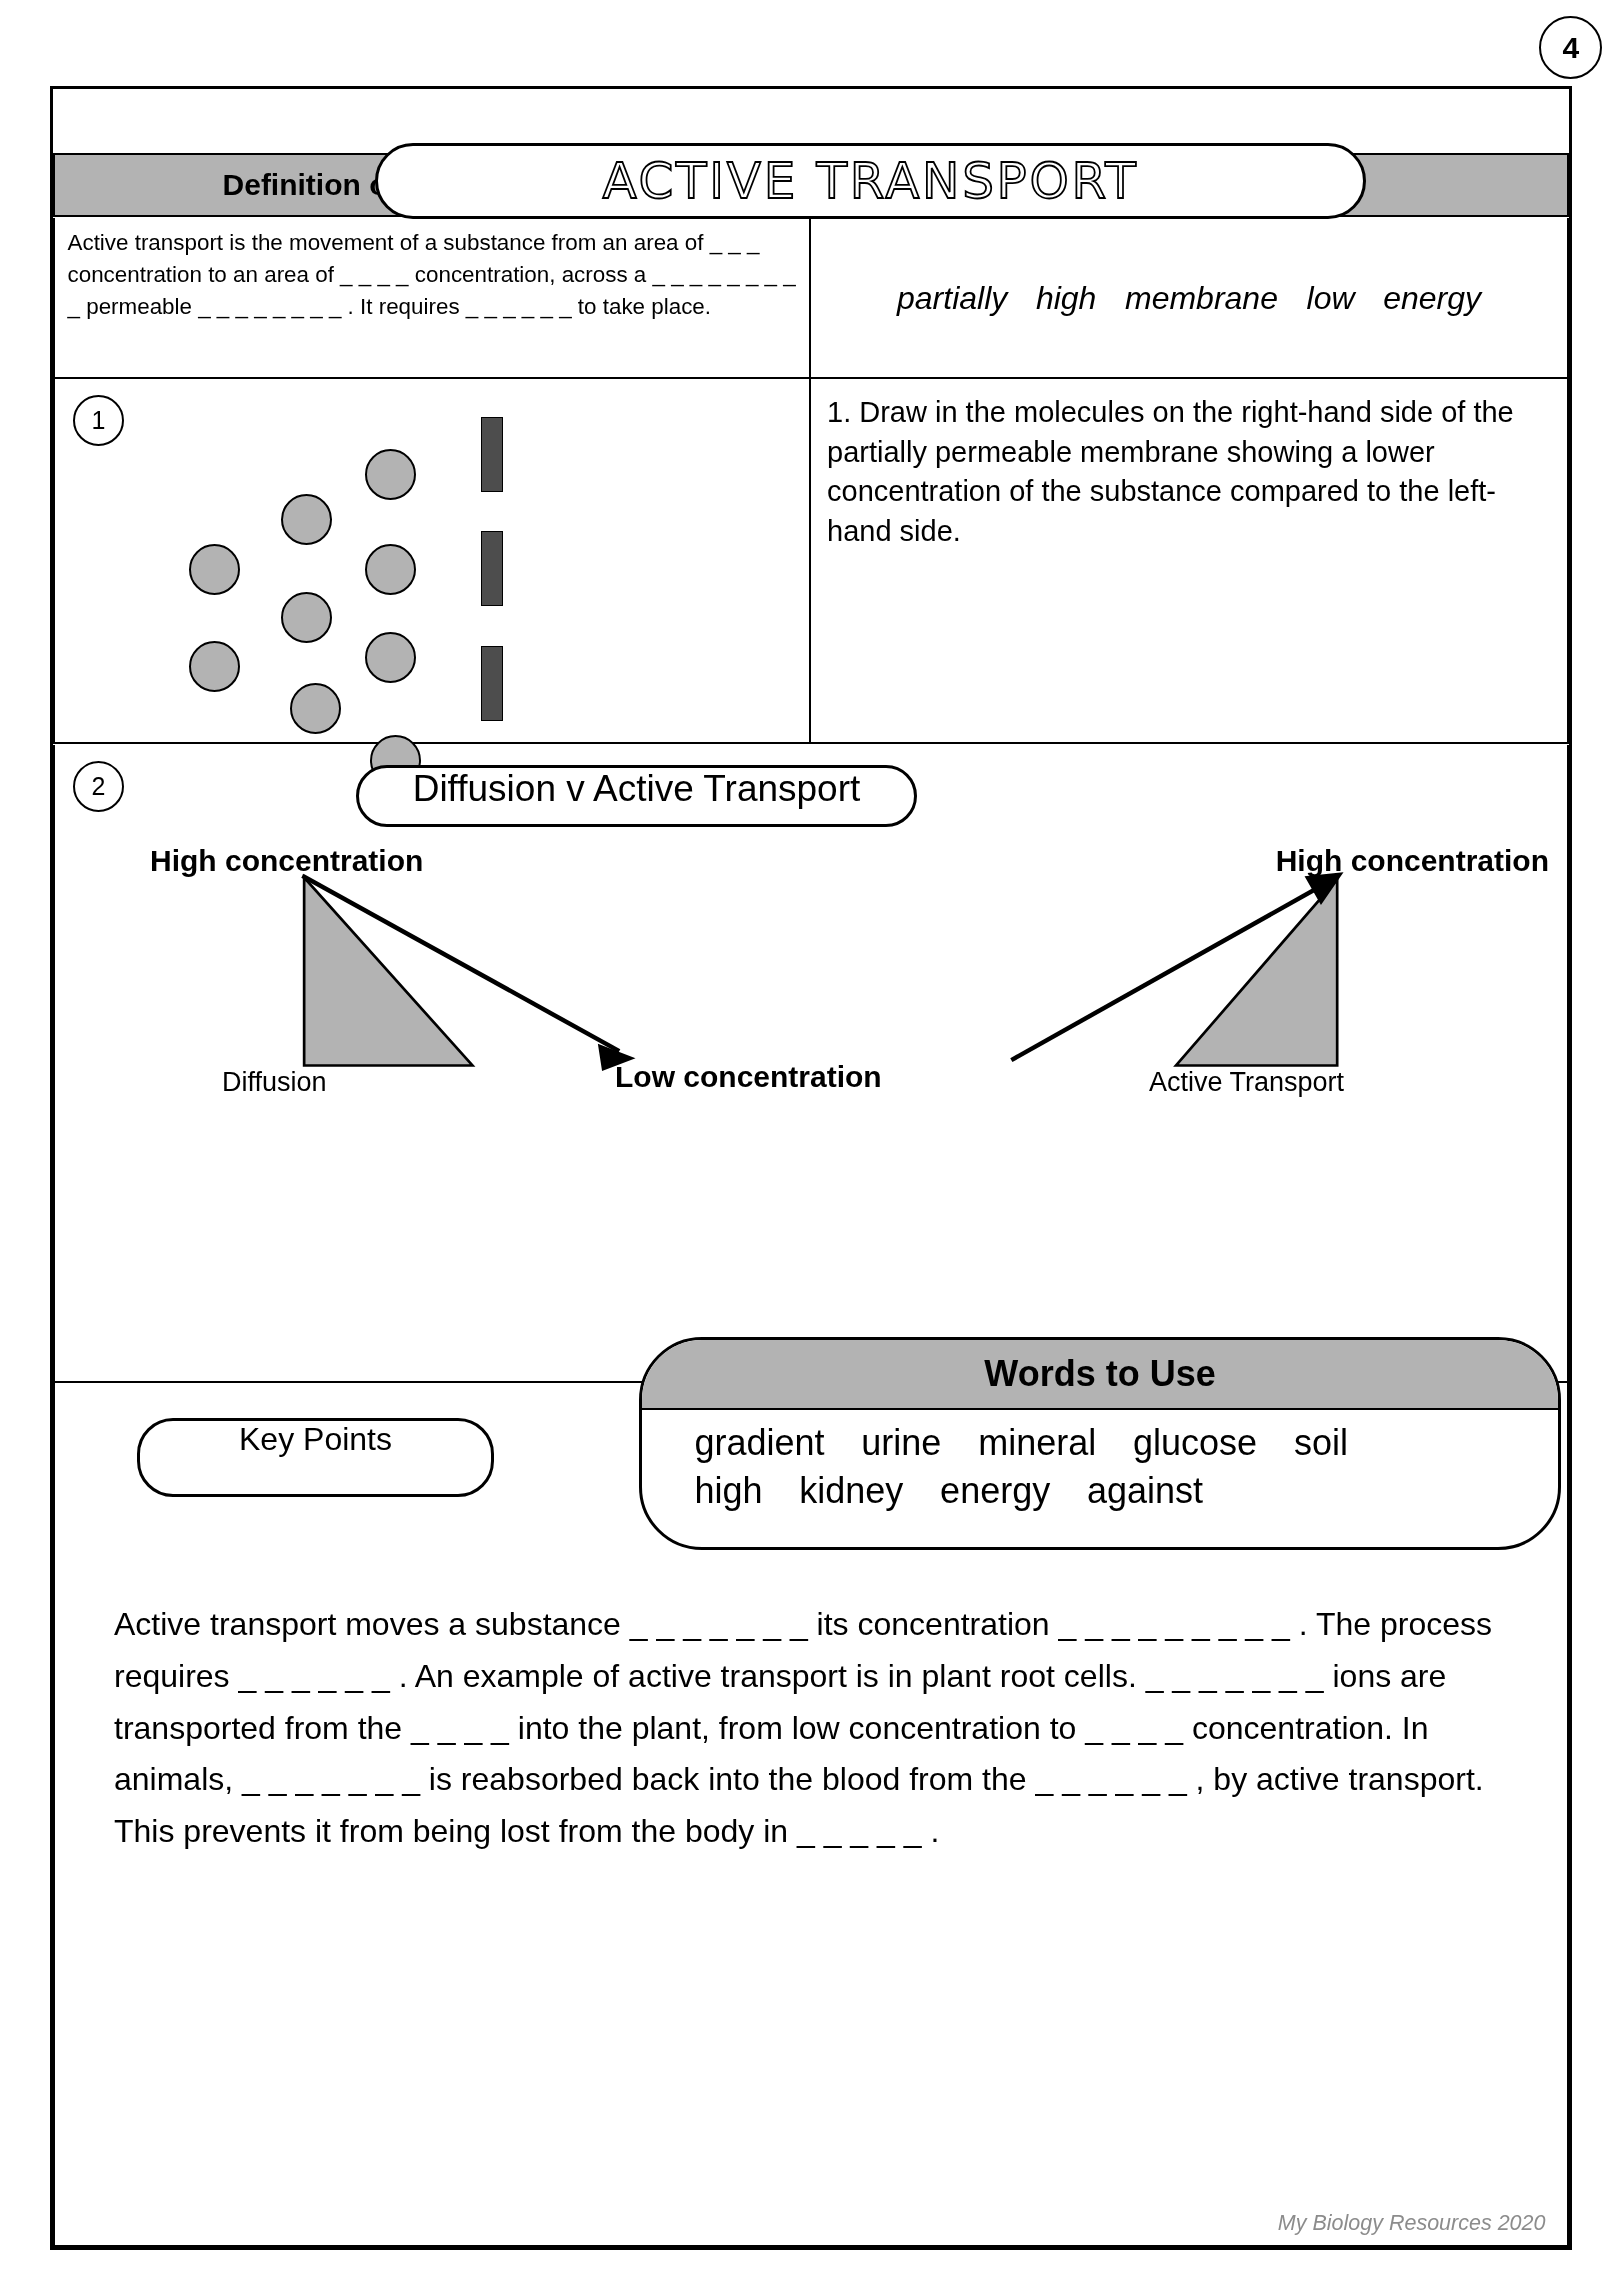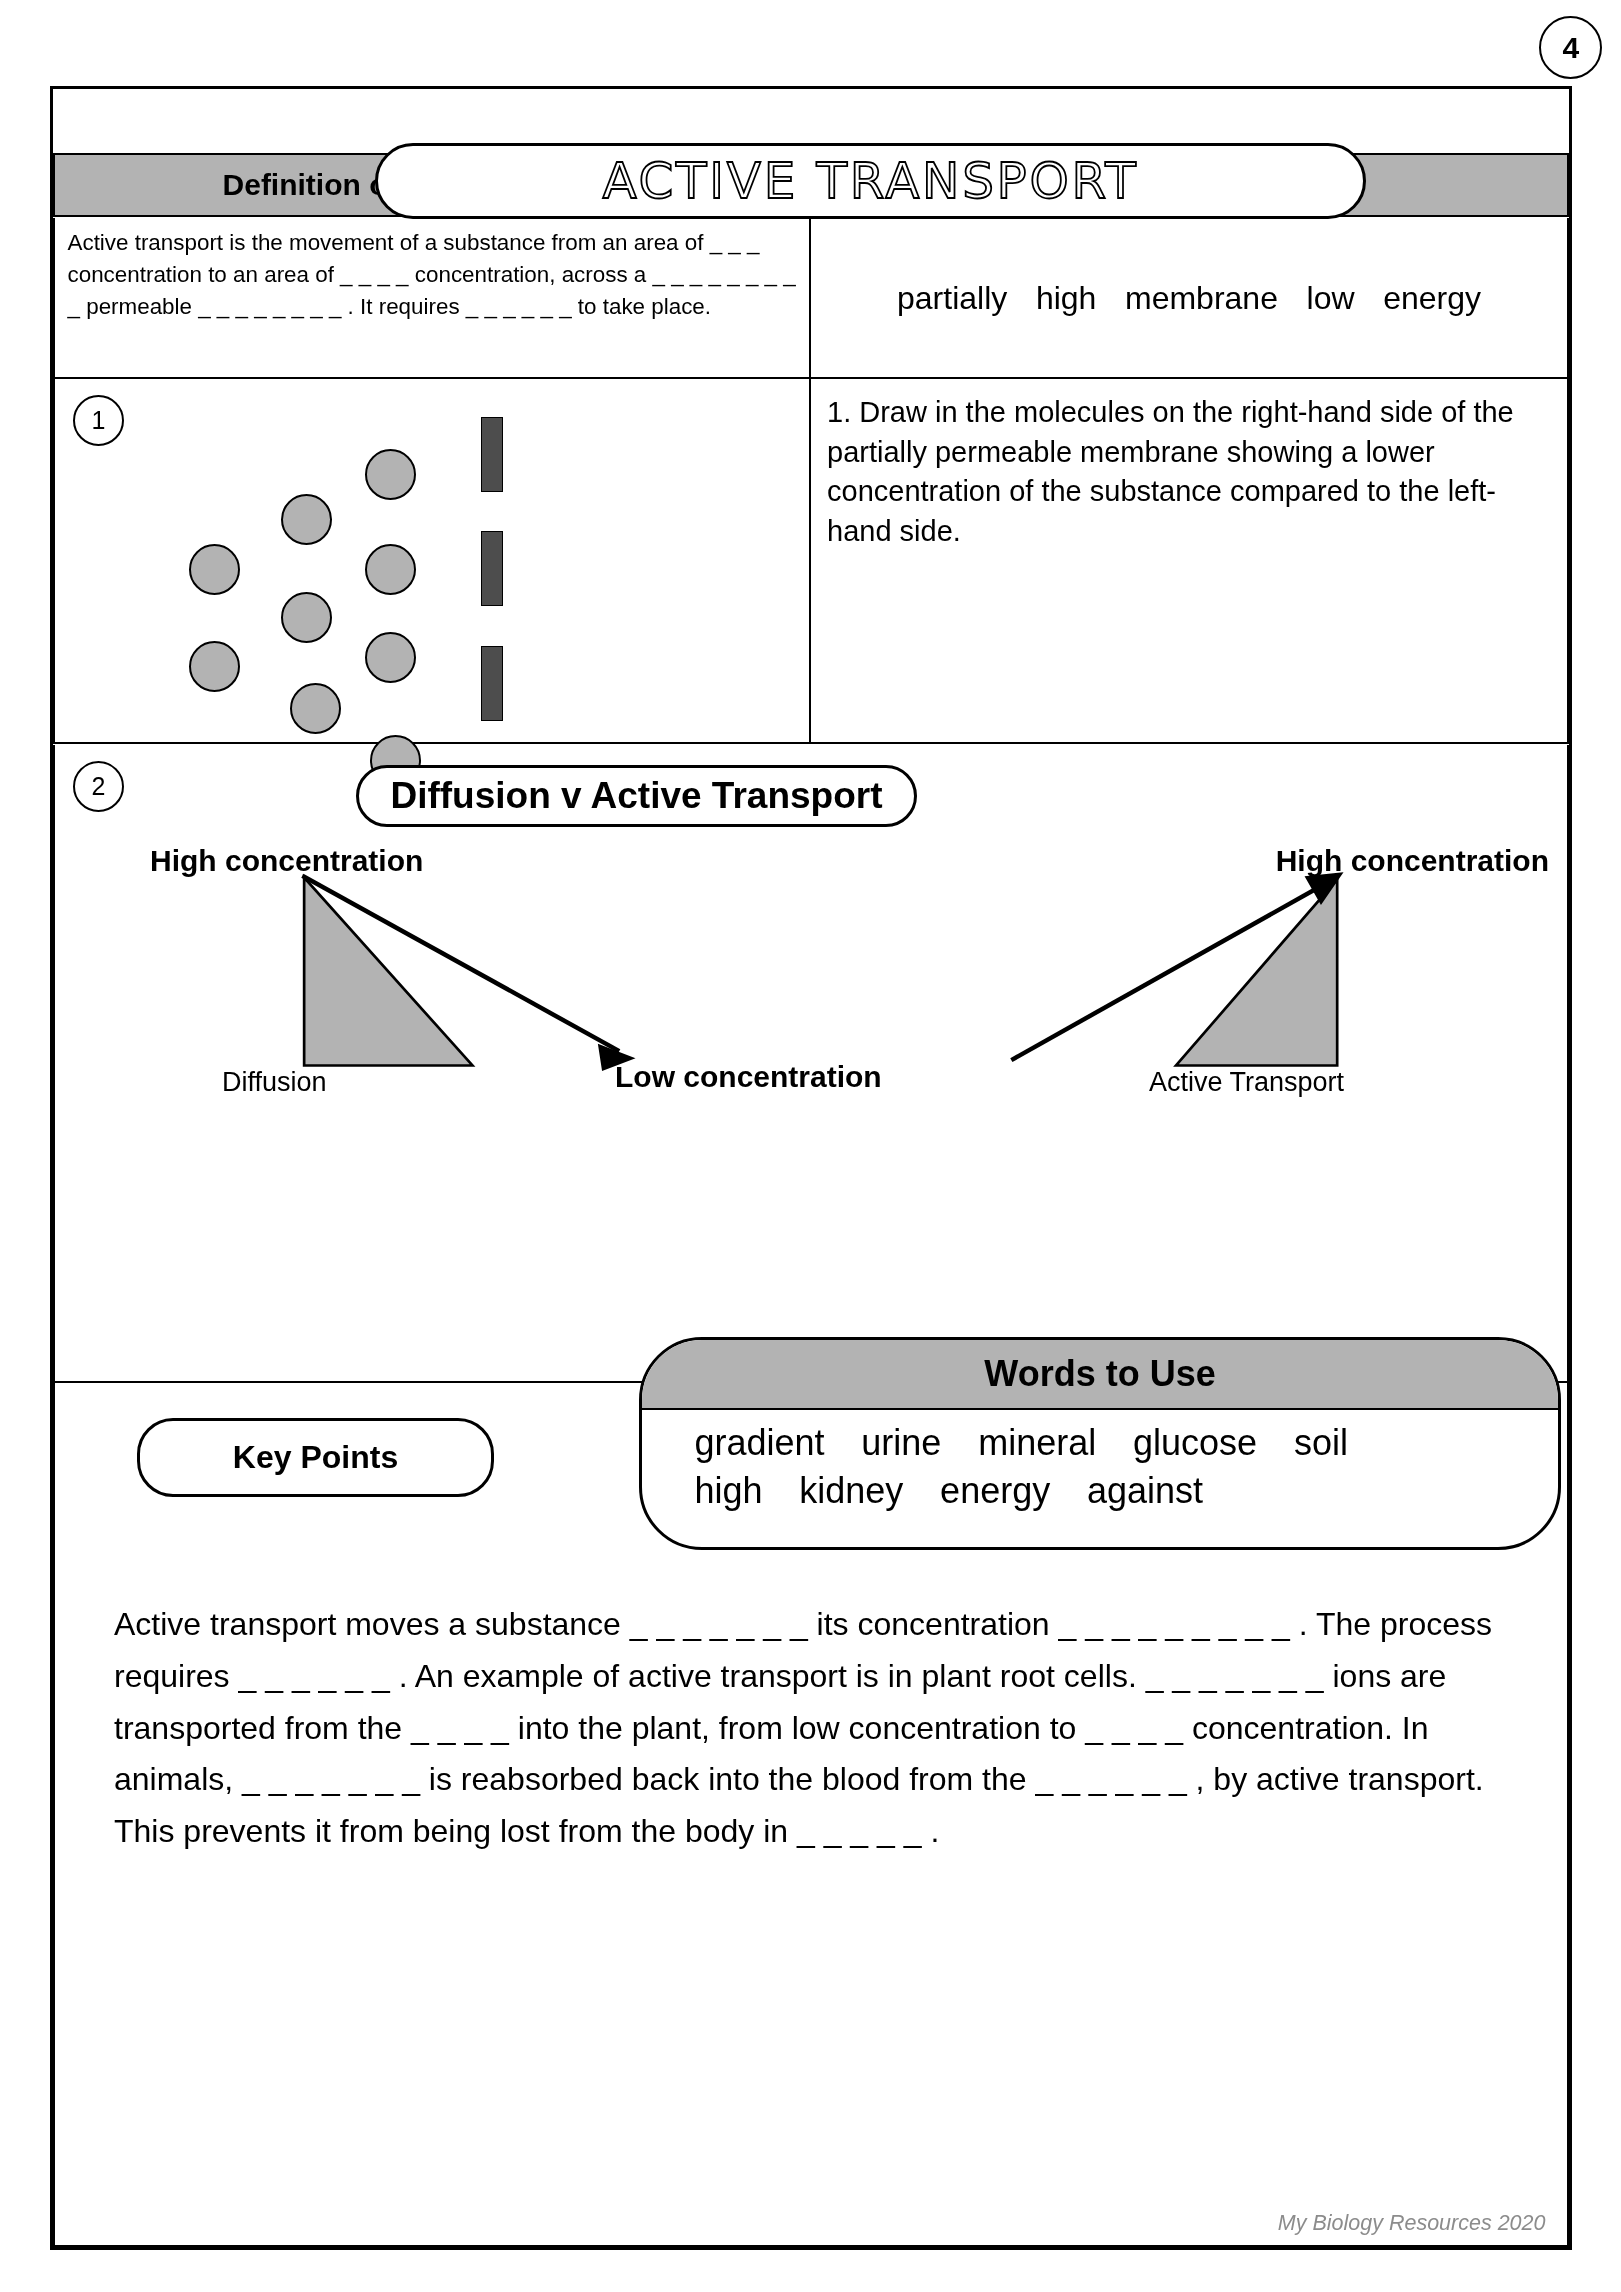--- a/index.html
+++ b/index.html
@@ -116,20 +116,21 @@
   }
   .words-cell {
     width: 50%;
     border: 2.7px solid #000;
     border-top: 0;
     border-left: 0;
     box-sizing: border-box;
     display: flex;
     align-items: center;
     justify-content: center;
+    font-style: italic;
     font-size: 32px;
     text-align: center;
     line-height: 1.5;
     padding: 0 25px;
   }
   .words-cell span { display: inline-block; margin: 0 14.3px; }
 
   
   .sec1 {
     position: absolute;
@@ -199,23 +200,22 @@
     border: 2.7px solid #000;
     border-top: 0;
     box-sizing: border-box;
     position: absolute;
   }
   .pill {
     background: #fff;
     border: 3.6px solid #000;
     border-radius: 36px;
     display: flex;
-    align-items: center;
-    justify-content: center;
-    font-weight: bold;
+    justify-content: center;
+    font-weight: normal;
   }
   .sec2-title {
     position: absolute;
     left: 301px;
     top: 19.7px;
     width: 555px;
     height: 56px;
     font-size: 37px;
   }
   .lbl {

